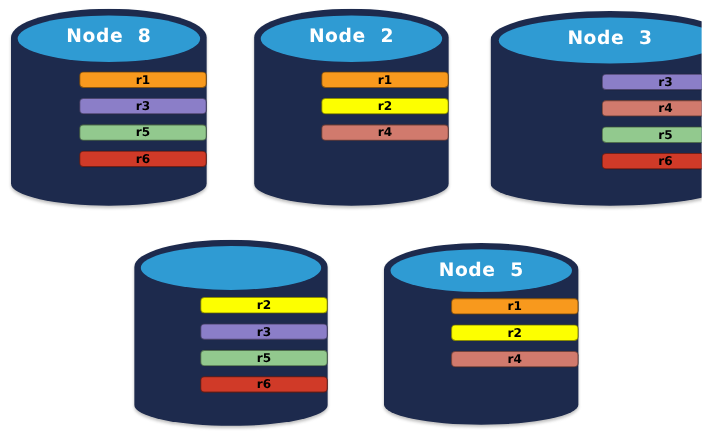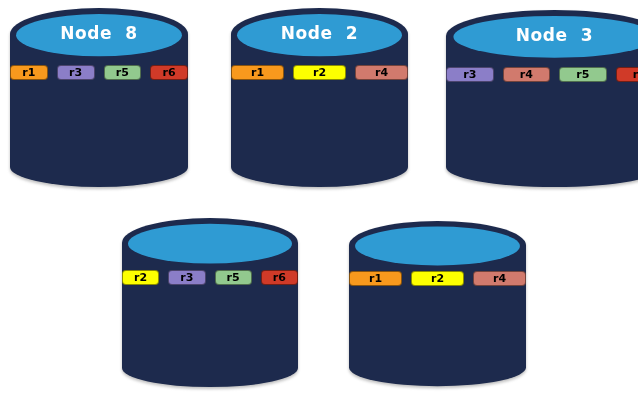--- a/index.html
+++ b/index.html
@@ -35,22 +35,22 @@
     font-size: 17px;
     letter-spacing: 0.5px;
     word-spacing: 7px;
     white-space: nowrap;
   }
   .bars {
     position: absolute;
     left: 0;
     right: 0;
     display: flex;
-    flex-direction: row;
-    align-items: center;
+    flex-direction: column;
+    align-items: flex-end;
     gap: 9px;
   }
   .bar {
     width: 116px;
     height: 15px;
     box-sizing: border-box;
     border: 1px solid rgba(0,0,0,0.45);
     border-radius: 4px;
     font-weight: bold;
     font-size: 11px;
@@ -126,20 +126,21 @@
 
     <div class="bar" style="background: rgb(208, 58, 40); color: rgb(0, 0, 0);">r6</div>
   </div>
     </div>
 
     <div class="node" style="left: 349px; top: 221px; width: 177px; height: 167px;">
       <svg class="cyl" viewBox="0 0 176 180" preserveAspectRatio="none">
         <path class="cyl-body" d="M0,26 A88,26 0 0 1 176,26 L176,158 A88,20 0 0 1 0,158 Z" fill="#1D2A4D"></path>
         <ellipse class="cyl-top" cx="88" cy="27" rx="82" ry="21" fill="#2F9BD3"></ellipse>
       </svg>
+      <div class="node-title" style="color: rgb(255, 255, 255);">Node 5</div>
       <div class="bars" style="top: 50px;">
     <div class="bar" style="background: rgb(248, 153, 29); color: rgb(0, 0, 0);">r1</div>
 
     <div class="bar" style="background: rgb(253, 255, 0); color: rgb(0, 0, 0);">r2</div>
 
     <div class="bar" style="background: rgb(209, 122, 109); color: rgb(0, 0, 0);">r4</div>
   </div>
     </div>
   </div>
 

